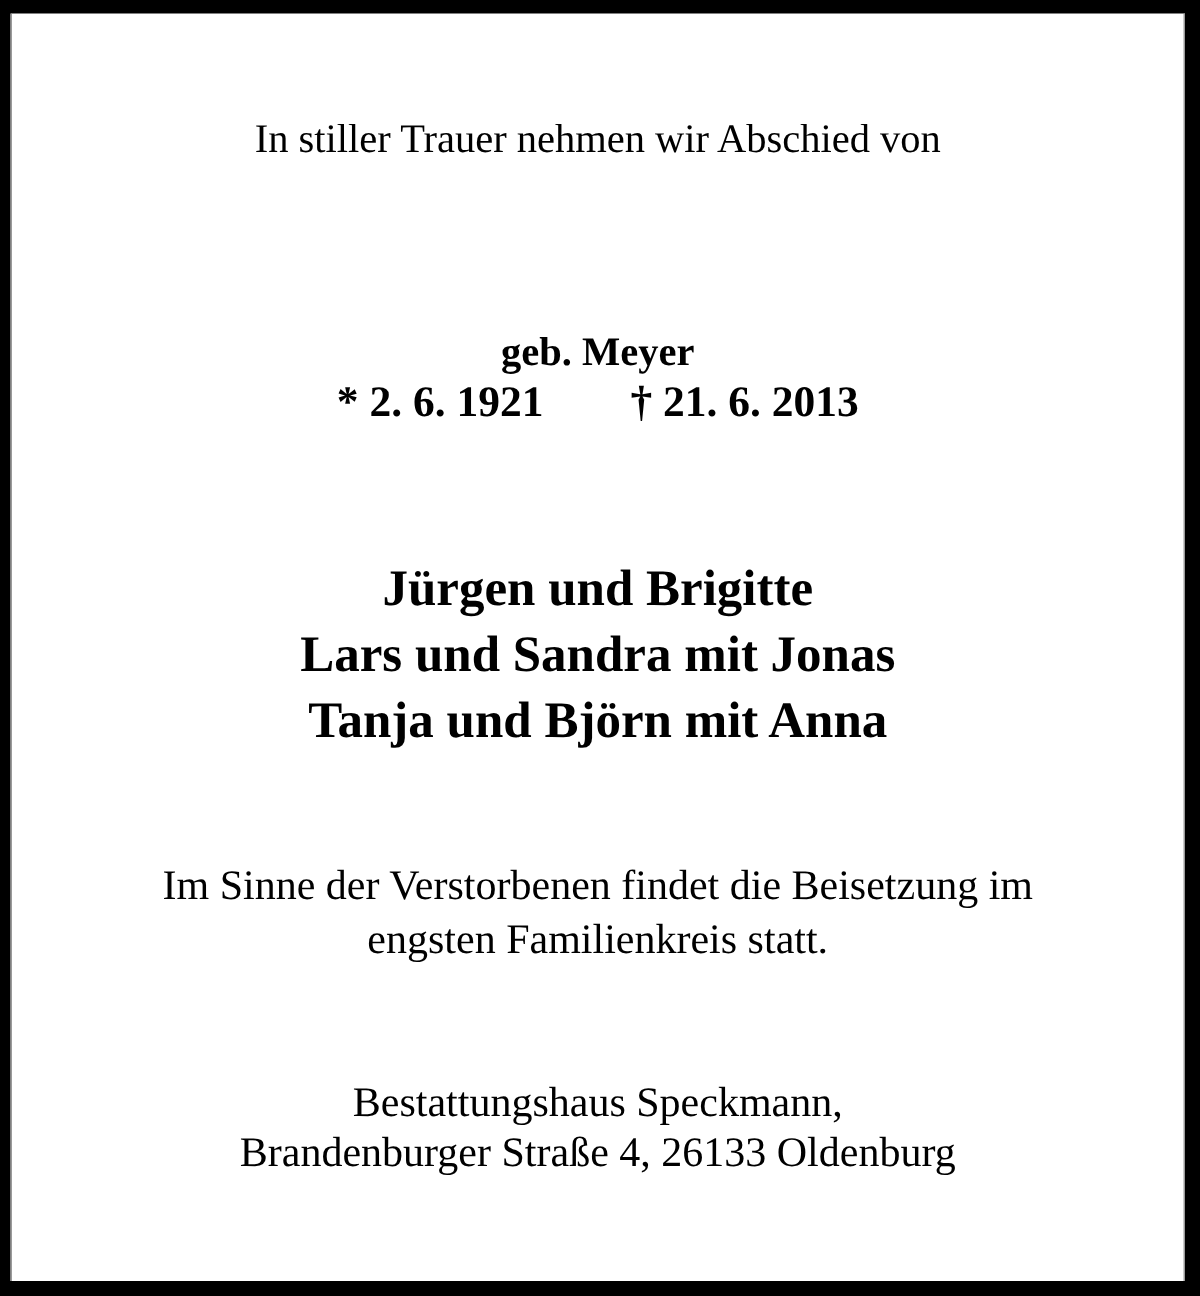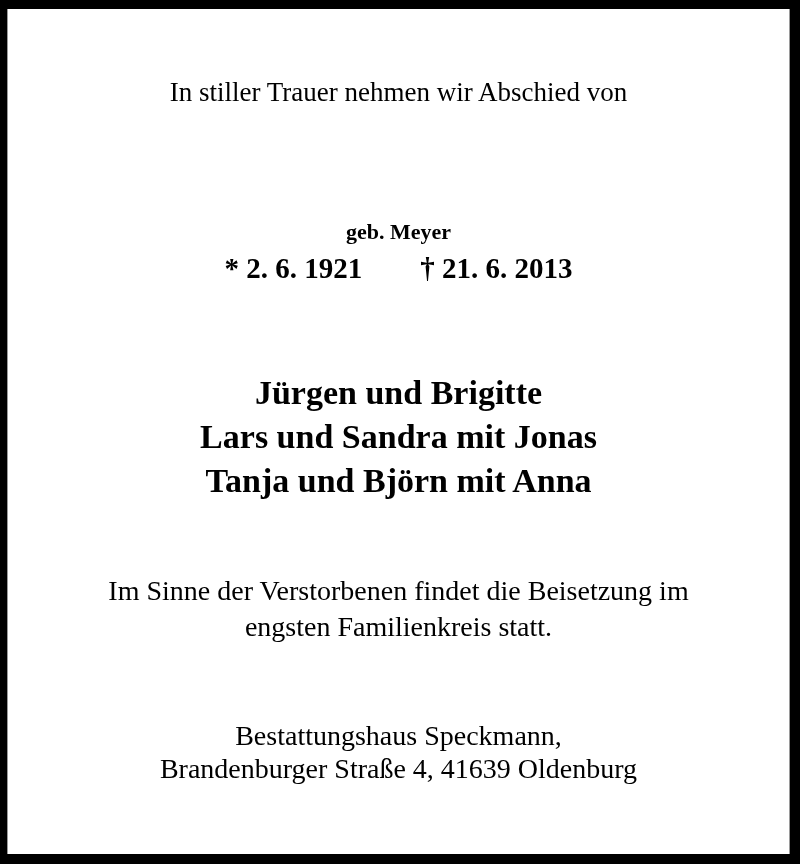--- a/index.html
+++ b/index.html
@@ -38,21 +38,21 @@
     font-weight: 400;
   }
   .deceased {
     top: 144px;
     font-size: 54px;
     font-weight: 700;
     letter-spacing: -0.5px;
   }
   .maiden {
     top: 210px;
-    font-size: 22px;
+    font-size: 27px;
     font-weight: 700;
   }
   .dates {
     top: 243px;
     font-size: 29px;
     font-weight: 700;
   }
   .dates .dates-row {
     display: inline-flex;
     gap: 58px;
@@ -100,17 +100,17 @@
       <div>Tanja und Björn mit Anna</div>
     </div>
 
     <div class="line note">
       <div>Im Sinne der Verstorbenen findet die Beisetzung im</div>
       <div>engsten Familienkreis statt.</div>
     </div>
 
     <div class="line funeral">
       <div>Bestattungshaus Speckmann,</div>
-      <div>Brandenburger Straße 4, 41639 Oldenburg</div>
+      <div>Brandenburger Straße 4, 26133 Oldenburg</div>
     </div>
 
   </div>
 </div>
 
 </body></html>

